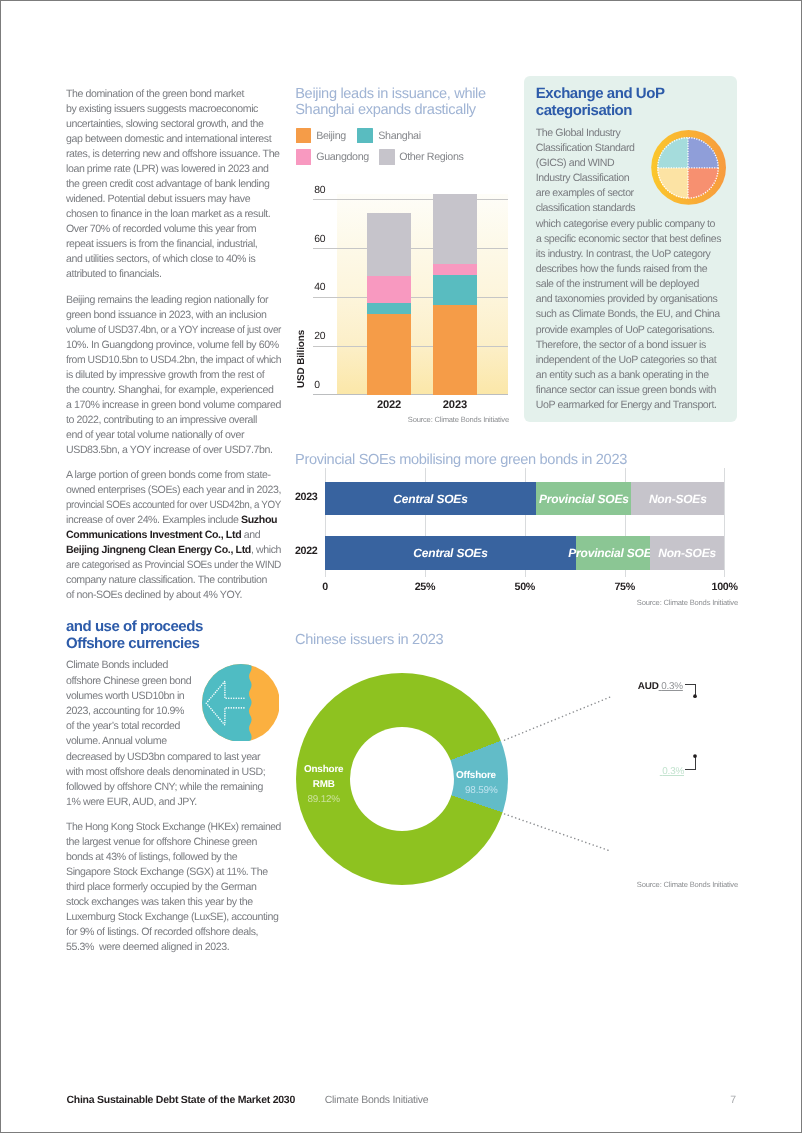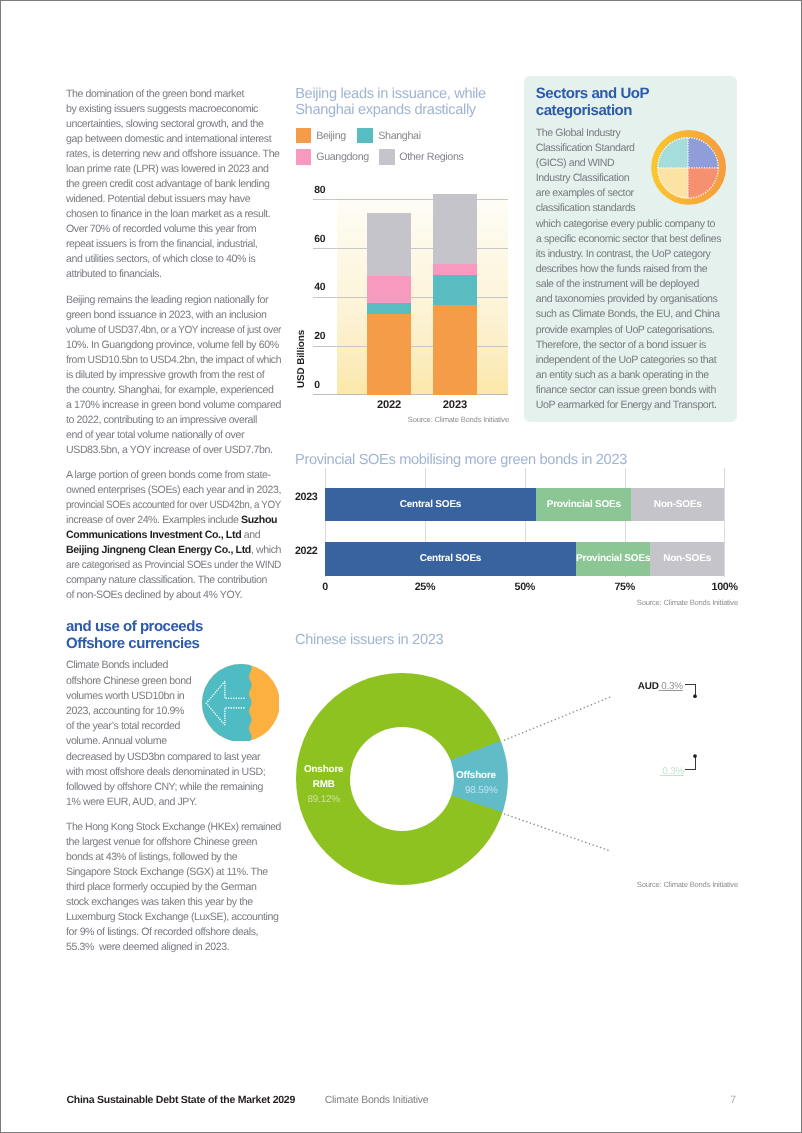--- a/index.html
+++ b/index.html
@@ -22,41 +22,41 @@
                font-weight:bold; letter-spacing:-0.48px; white-space:pre; }
   .source { position:absolute; font-size:7.6px; color:#8d8f92; letter-spacing:-0.2px;
             text-align:right; white-space:pre; }
 
   
   .c1-sw { position:absolute; width:15.7px; height:15.6px; }
   .c1-leg { position:absolute; font-size:10.7px; color:#85878b; letter-spacing:-0.35px;
             white-space:nowrap; }
   .c1-sw  { border-radius:0.5px; }
   .c1-grid { position:absolute; height:1px; background:#c6c6c6; }
-  .c1-ytick { position:absolute; font-size:10.4px; font-weight:bold; color:#231f20;
+  .c1-ytick { position:absolute; font-size:10.4px; font-weight:normal; color:#231f20;
               letter-spacing:-0.25px; }
   .c1-xtick { position:absolute; font-size:11.2px; font-weight:bold; color:#231f20;
               letter-spacing:-0.2px; text-align:center; }
   .c1-axlab { position:absolute; font-size:9.9px; font-weight:bold; color:#231f20;
               letter-spacing:-0.1px; white-space:nowrap; transform-origin:0 0;
               transform:rotate(-90deg); }
   .c1-seg { position:absolute; }
 
   .sbox-p { line-height:15.15px; }
   .lh152 { line-height:15.2px; }
   .tline { white-space:pre; transform-origin:0 50%; }
   
   .sbox { position:absolute; background:#e4f1ec; border-radius:6px; }
   .sbox-h { position:absolute; color:#2d5ba9; font-weight:bold; font-size:15.0px;
             line-height:17.2px; letter-spacing:-0.45px; white-space:pre; }
 
   
-  .c2seg { position:absolute; top:8px; height:100%; display:flex; align-items:center;
-           justify-content:center; color:#fff; font-size:10.0px; font-weight:bold;
-           letter-spacing:-0.2px; white-space:nowrap; }
+  .c2seg { position:absolute; top:2px; height:100%; display:flex; align-items:center;
+           justify-content:center; color:#fff; font-size:12px; font-weight:bold;
+           letter-spacing:-0.2px; white-space:nowrap;font-style:italic; }
   .c2ylab { position:absolute; font-size:10.7px; font-weight:bold; color:#231f20;
             letter-spacing:-0.3px; text-align:right; }
   .c2xlab { position:absolute; font-size:10.7px; font-weight:bold; color:#231f20;
             letter-spacing:-0.3px; text-align:center; }
   .c2tick { position:absolute; width:1px; background:#d9dbdd; }
 
   
   .donut-lab { position:absolute; font-size:9.9px; font-weight:bold; color:#fff;
                line-height:15.2px; letter-spacing:-0.15px; white-space:pre;
                text-align:center; }
@@ -201,21 +201,21 @@
       <div class="c1-seg" style="left: 0px; width: 100%; background: rgb(248, 153, 192); bottom: 119.56px; height: 10.98px; position: absolute;"></div>
       <div class="c1-seg" style="left: 0px; width: 100%; background: rgb(198, 196, 203); bottom: 130.54px; height: 70.52px; position: absolute;"></div>
     </div>
 
   <div class="c1-xtick" style="left:366.3px; top:397.5px; width:43.3px;">2022</div>
   <div class="c1-xtick" style="left:432.0px; top:397.5px; width:43.8px;">2023</div>
 
   <div class="source" style="left:360px; top:413.8px; width:148px;">Source: Climate Bonds Initiative</div>
 
   <div class="sbox" style="left:522.9px; top:75.2px; width:213.3px; height:346.3px;"></div>
-  <div class="sbox-h" style="left:534.8px; top:83.8px; width:195px;"><div class="tline">Sectors and UoP</div><div class="tline">categorisation</div></div>
+  <div class="sbox-h" style="left:534.8px; top:83.8px; width:195px;"><div class="tline">Exchange and UoP</div><div class="tline">categorisation</div></div>
   <div class="bodytxt sbox-p" style="left:534.8px; top:124.6px; width:210px;"><div class="tline">The Global Industry</div><div class="tline">Classification Standard</div><div class="tline">(GICS) and WIND</div><div class="tline">Industry Classification</div><div class="tline">are examples of sector</div><div class="tline">classification standards</div><div class="tline">which categorise every public company to</div><div class="tline" style="transform: scaleX(0.9922);">a specific economic sector that best defines</div><div class="tline">its industry. In contrast, the UoP category</div><div class="tline">describes how the funds raised from the</div><div class="tline">sale of the instrument will be deployed</div><div class="tline">and taxonomies provided by organisations</div><div class="tline">such as Climate Bonds, the EU, and China</div><div class="tline">provide examples of UoP categorisations.</div><div class="tline">Therefore, the sector of a bond issuer is</div><div class="tline">independent of the UoP categories so that</div><div class="tline">an entity such as a bank operating in the</div><div class="tline">finance sector can issue green bonds with</div><div class="tline">UoP earmarked for Energy and Transport.</div></div>
 
   <div style="position:absolute; left:649.8px; top:128.1px; width:75.5px; height:76.8px;">
     <svg width="75.5" height="76.8" viewBox="0 0 75.5 76.8">
       <defs>
         <linearGradient id="ringg" x1="0" y1="0" x2="1" y2="0">
           <stop offset="0%" stop-color="#fbc72c"></stop>
           <stop offset="55%" stop-color="#f9ae35"></stop>
           <stop offset="100%" stop-color="#f79b3f"></stop>
         </linearGradient>
@@ -284,16 +284,16 @@
     <path d="M3.9,92.5 H14.5 V79.7" fill="none" stroke="#3a3a3c" stroke-width="1"></path>
     <circle cx="14.0" cy="79.1" r="1.85" fill="#231f20" shape-rendering="auto"></circle>
   </svg>
 
   <div class="stacklab" style="left:636.8px; top:679.5px; color:#231f20;"><span>AUD</span><i style="color:#939598;"> <span>0.3%</span></i></div>
 
   <div class="stacklab" style="left:640.7px; top:764.5px; color:#ffffff;"><span>JPY</span><i style="color:#c3e3cf;"> <span>0.3%</span></i></div>
 
   <div class="source" style="left:589px; top:878.6px; width:148px;">Source: Climate Bonds Initiative</div>
 
-  <div class="footer-b" style="left:65.4px; top:1092.9px;">China Sustainable Debt State of the Market 2029</div>
+  <div class="footer-b" style="left:65.4px; top:1092.9px;">China Sustainable Debt State of the Market 2030</div>
   <div class="footer-n" style="left:301.7px; top:1092.9px;">Climate Bonds Initiative</div>
   <div class="footer-p" style="left:724px; top:1092.9px; width:16px; text-align:center;">7</div>
 </div>
 
 </body></html>

